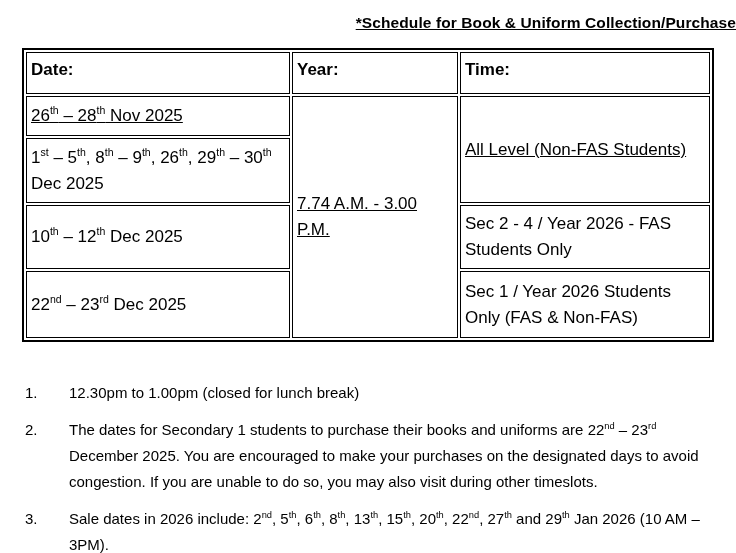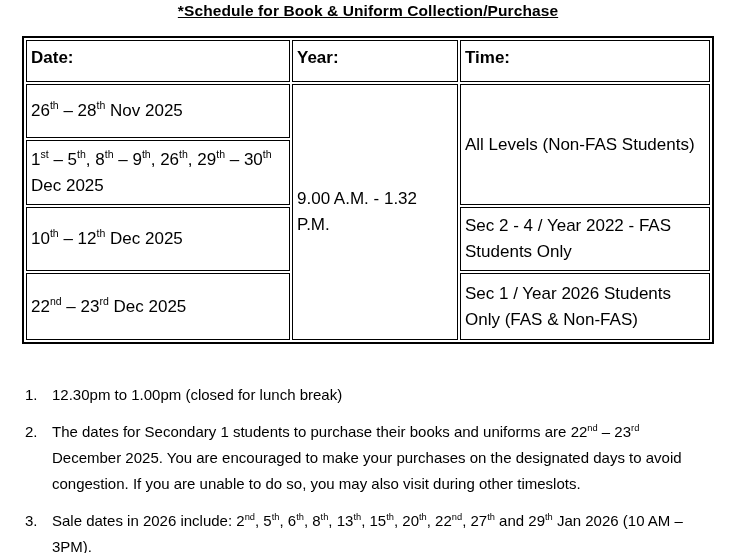--- a/index.html
+++ b/index.html
@@ -5,22 +5,22 @@
   * { margin: 0; padding: 0; }
   html, body {
     width: 736px;
     height: 553px;
     background: #ffffff;
     overflow: hidden;
     font-family: "Liberation Sans", sans-serif;
     color: #000000;
   }
   .title {
-    margin-top: 2px;
-    text-align: center;
+    margin-top: 14px;
+    text-align: right;
     font-size: 15.5px;
     font-weight: bold;
     text-decoration: underline;
     letter-spacing: 0.1px;
   }
   table.schedule {
     margin: 16px 0 0 22px;
     width: 692px;
     table-layout: fixed;
     border-collapse: separate;
@@ -36,21 +36,21 @@
     vertical-align: middle;
     overflow: hidden;
   }
   table.schedule td.hdr {
     font-weight: bold;
     vertical-align: top;
     padding-top: 4px;
   }
   td.level-cell { padding-left: 6px; }
   tr.row-hdr td { height: 42px; }
-  tr.row-1 td { height: 54px; }
+  tr.row-1 td { height: 40px; text-decoration: underline; }
   tr.row-2 td { height: 65px; }
   tr.row-3 td { height: 64px; }
   tr.row-4 td { height: 67px; }
   sup {
     font-size: 0.62em;
     line-height: 0;
     vertical-align: super;
   }
   .notes {
     margin: 38px 24px 0 25px;
@@ -59,20 +59,21 @@
     display: flex;
     margin-bottom: 11px;
     font-size: 15px;
     line-height: 26px;
   }
   .note-num {
     flex: 0 0 27px;
   }
   .note-text {
     flex: 1 1 auto;
+    margin-left: 17px;
   }
 </style>
 </head>
 <body>
 
 <div class="title">*Schedule for Book &amp; Uniform Collection/Purchase</div>
 
 <table class="schedule">
   <colgroup>
     <col style="width:264px">
@@ -80,29 +81,29 @@
     <col style="width:250px">
   </colgroup>
   <tbody>
     <tr class="row-hdr">
       <td class="hdr">Date:</td>
       <td class="hdr">Year:</td>
       <td class="hdr">Time:</td>
     </tr>
     <tr class="row-1">
       <td>26<sup>th</sup> – 28<sup>th</sup> Nov 2025</td>
-      <td rowspan="4">9.00 A.M. - 1.32 P.M.</td>
-      <td rowspan="2" class="level-cell">All Levels (Non-FAS Students)</td>
+      <td rowspan="4">7.74 A.M. - 3.00 P.M.</td>
+      <td rowspan="2" class="level-cell">All Level (Non-FAS Students)</td>
     </tr>
     <tr class="row-2">
       <td>1<sup>st</sup> – 5<sup>th</sup>, 8<sup>th</sup> – 9<sup>th</sup>, 26<sup>th</sup>, 29<sup>th</sup> – 30<sup>th</sup> Dec 2025</td>
     </tr>
     <tr class="row-3">
       <td>10<sup>th</sup> – 12<sup>th</sup> Dec 2025</td>
-      <td class="level-cell">Sec 2 - 4 / Year 2022 - FAS Students Only</td>
+      <td class="level-cell">Sec 2 - 4 / Year 2026 - FAS Students Only</td>
     </tr>
     <tr class="row-4">
       <td>22<sup>nd</sup> – 23<sup>rd</sup> Dec 2025</td>
       <td class="level-cell">Sec 1 / Year 2026 Students Only (FAS &amp; Non-FAS)</td>
     </tr>
   </tbody>
 </table>
 
 <div class="notes">
   <div class="note">

